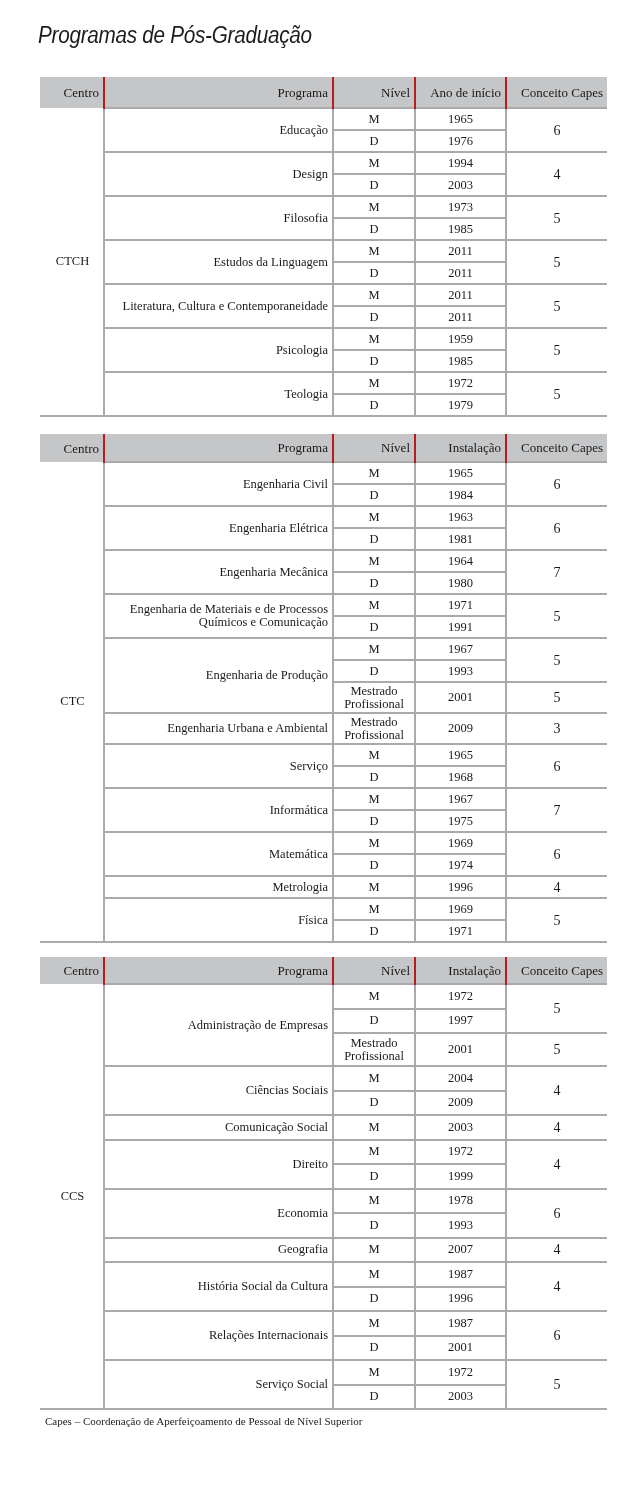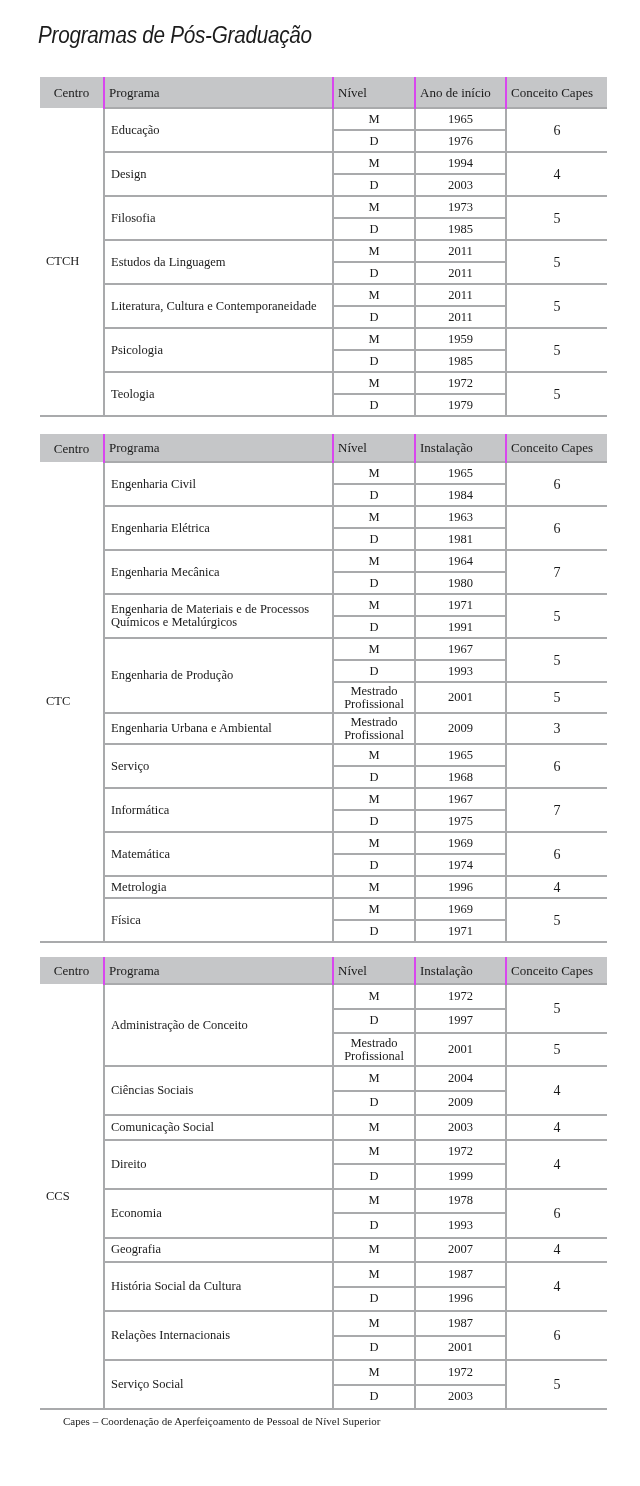--- a/index.html
+++ b/index.html
@@ -4,39 +4,39 @@
 <style>
   html, body { margin: 0; padding: 0; background: #ffffff; }
   body { width: 640px; height: 1486px; position: relative; overflow: hidden; font-family: "Liberation Serif", "DejaVu Serif", serif; color: #1a1a1a; }
   .title { position: absolute; left: 38px; top: 22px; font-family: "Liberation Sans", "DejaVu Sans", sans-serif; font-style: italic; font-size: 23px; letter-spacing: -0.3px; color: #1c1c1c; transform: scaleX(0.9); transform-origin: left; }
   table.prog { position: absolute; left: 40px; width: 567px; border-collapse: collapse; table-layout: fixed; font-size: 12.5px; }
   table.prog col.c-centro { width: 64px; }
   table.prog col.c-prog { width: 229px; }
   table.prog col.c-nivel { width: 82px; }
   table.prog col.c-ano { width: 91px; }
   table.prog col.c-capes { width: 101px; }
-  table.prog th { background: #c5c6c8; font-weight: normal; font-size: 13px; color: #1a1a1a; padding: 0 4px; text-align: left; border-left: 2px solid #d946ef; line-height: 13px; }
-  table.prog th:first-child { border-left: none; text-align: center; padding-left: 4px; }
+  table.prog th { background: #c5c6c8; font-weight: normal; font-size: 13px; color: #1a1a1a; padding: 0 4px; text-align: right; border-left: 2px solid #b91c1c; line-height: 13px; }
+  table.prog th:first-child { border-left: none; text-align: right; padding-left: 4px; }
   table.prog td { border: 2px solid #a9aaac; padding: 0 4px; text-align: center; line-height: 13px; }
-  table.prog td.centro { border-left: none; border-top: none; border-bottom: 2px solid #a9aaac; text-align: left; padding-left: 6px; }
-  table.prog td.programa { text-align: left; padding-left: 6px; }
+  table.prog td.centro { border-left: none; border-top: none; border-bottom: 2px solid #a9aaac; text-align: center; padding-left: 6px; }
+  table.prog td.programa { text-align: right; padding-left: 6px; }
   table.prog td.capes { border-right: none; font-size: 14px; }
   table.prog tr.last td { border-bottom: 2px solid #a9aaac; }
   #t1 { top: 77px; }
   #t1 th { height: 30px; }
   #t1 td { height: 20px; }
   #t2 { top: 434px; }
   #t2 th { height: 27px; }
   #t2 td { height: 20px; }
   #t2 td.tall { height: 29px; }
   #t3 { top: 957px; }
   #t3 th { height: 26px; }
   #t3 td { height: 22.5px; }
   #t3 td.tall { height: 31px; }
-  .footer { position: absolute; left: 45px; top: 1414px; font-size: 11px; line-height: 15.5px; color: #222; margin-left: 18px; }
+  .footer { position: absolute; left: 45px; top: 1414px; font-size: 11px; line-height: 15.5px; color: #222; }
   .footer div { white-space: nowrap; }
 </style>
 </head>
 <body>
 
 <div class="title">Programas de Pós-Graduação</div>
 
 <table class="prog" id="t1">
   <colgroup>
       <col class="c-centro">
@@ -172,21 +172,21 @@
         <td class="programa" rowspan="2">Engenharia Mecânica</td>
         <td class="nivel">M</td>
         <td class="ano">1964</td>
         <td class="capes" rowspan="2">7</td>
       </tr>
       <tr>
         <td class="nivel">D</td>
         <td class="ano">1980</td>
       </tr>
       <tr>
-        <td class="programa" rowspan="2">Engenharia de Materiais e de Processos Químicos e Metalúrgicos</td>
+        <td class="programa" rowspan="2">Engenharia de Materiais e de Processos Químicos e Comunicação</td>
         <td class="nivel">M</td>
         <td class="ano">1971</td>
         <td class="capes" rowspan="2">5</td>
       </tr>
       <tr>
         <td class="nivel">D</td>
         <td class="ano">1991</td>
       </tr>
       <tr>
         <td class="programa" rowspan="3">Engenharia de Produção</td>
@@ -271,21 +271,21 @@
     <th>Centro</th>
     <th>Programa</th>
     <th>Nível</th>
     <th>Instalação</th>
     <th>Conceito Capes</th>
   </tr>
     </thead>
   <tbody>
       <tr>
         <td class="centro" rowspan="17">CCS</td>
-        <td class="programa" rowspan="3">Administração de Conceito</td>
+        <td class="programa" rowspan="3">Administração de Empresas</td>
         <td class="nivel">M</td>
         <td class="ano">1972</td>
         <td class="capes" rowspan="2">5</td>
       </tr>
       <tr>
         <td class="nivel">D</td>
         <td class="ano">1997</td>
       </tr>
       <tr>
         <td class="nivel tall">Mestrado Profissional</td>

